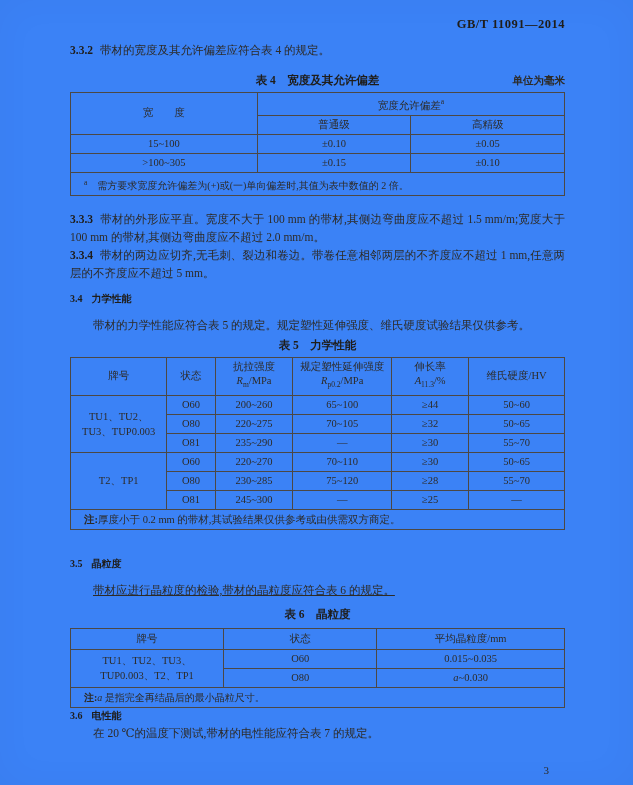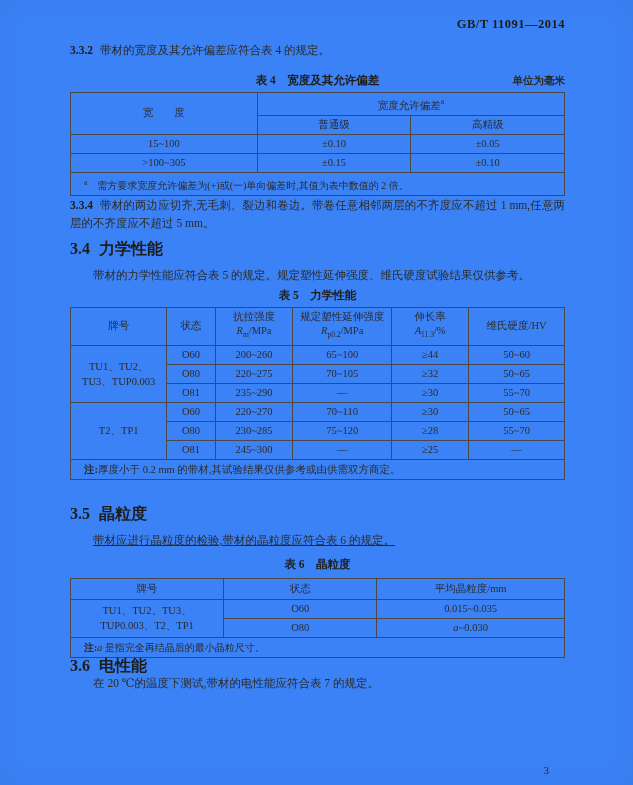--- a/index.html
+++ b/index.html
@@ -29,21 +29,21 @@
   }
 
   .para {
     font-size: 11.5px;
     line-height: 18px;
     text-align: justify;
     color: #2d2b28;
   }
   .sec-num { font-weight: bold; margin-right: 7px; color: #1f1d1a; }
   .sec-heading {
-    font-size: 16px;
+    font-size: 10px;
     font-weight: bold;
     line-height: 16px;
     color: #1f1d1a;
     font-family: Liberation Serif, serif;
   }
   .sec-heading .sec-num { margin-right: 9px; }
   .indent { text-indent: 23px; }
 
   .caption-row {
     position: relative;
@@ -152,20 +152,21 @@
         <td>&gt;100~305</td>
         <td>±0.15</td>
         <td>±0.10</td>
       </tr>
       <tr>
         <td colspan="3" class="foot-cell"><sup>a</sup><span>　需方要求宽度允许偏差为(+)或(一)单向偏差时,其值为表中数值的 2 倍。</span></td>
       </tr>
     </tbody>
       </table>
 
+    <div class="para" id="p333"><span class="sec-num">3.3.3</span><span>带材的外形应平直。宽度不大于 100 mm 的带材,其侧边弯曲度应不超过 1.5 mm/m;宽度大于 100 mm 的带材,其侧边弯曲度应不超过 2.0 mm/m。</span></div>
     <div class="para" id="p334"><span class="sec-num">3.3.4</span><span>带材的两边应切齐,无毛刺、裂边和卷边。带卷任意相邻两层的不齐度应不超过 1 mm,任意两层的不齐度应不超过 5 mm。</span></div>
 
     <div class="sec-heading" id="h34"><span class="sec-num">3.4</span><span>力学性能</span></div>
     <div class="para indent" id="p34">带材的力学性能应符合表 5 的规定。规定塑性延伸强度、维氏硬度试验结果仅供参考。</div>
 
     <div class="caption-row" id="cap5">
       <span class="caption">表 5　力学性能</span>
     </div>
 
     <table id="table5">

